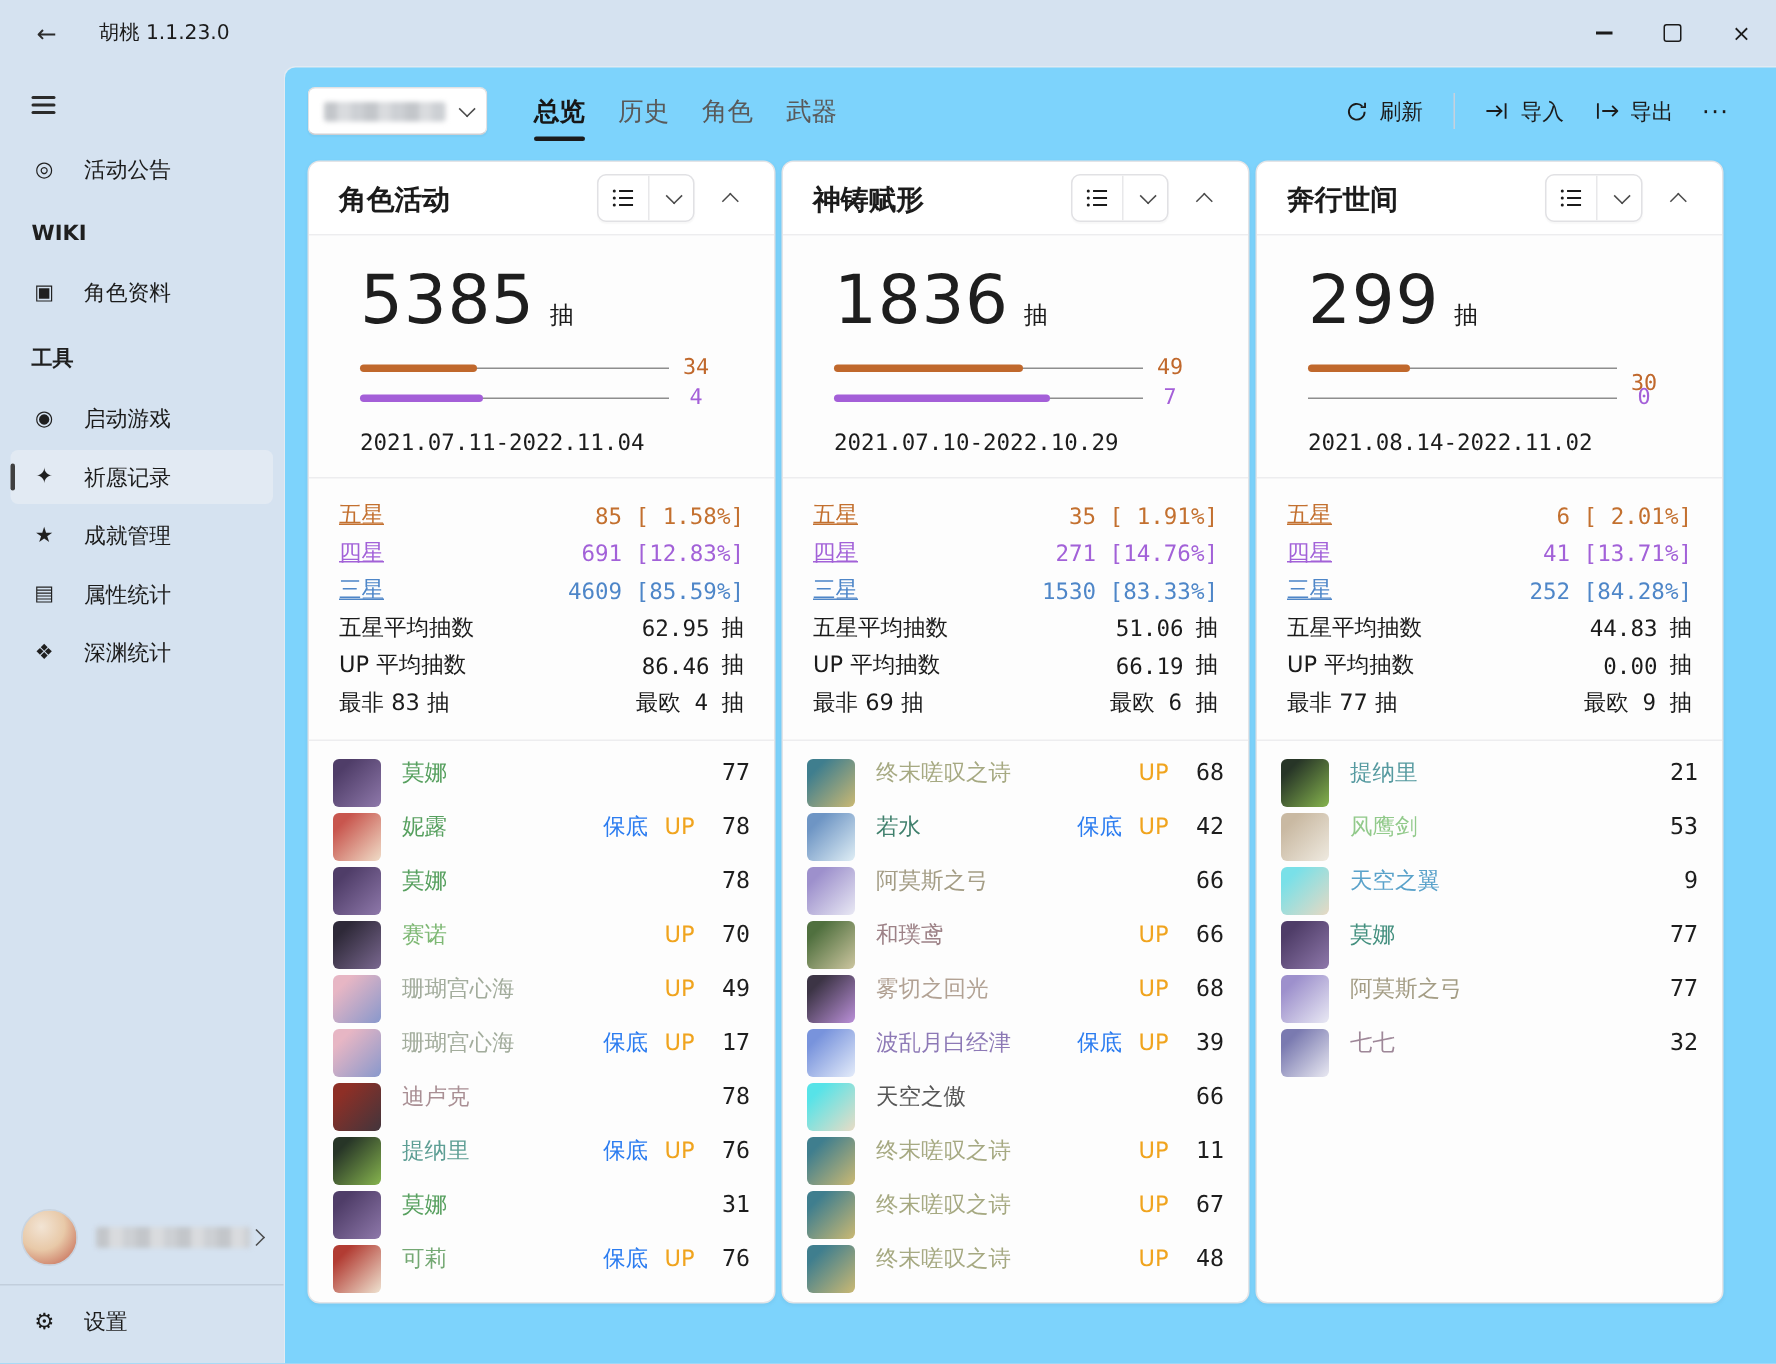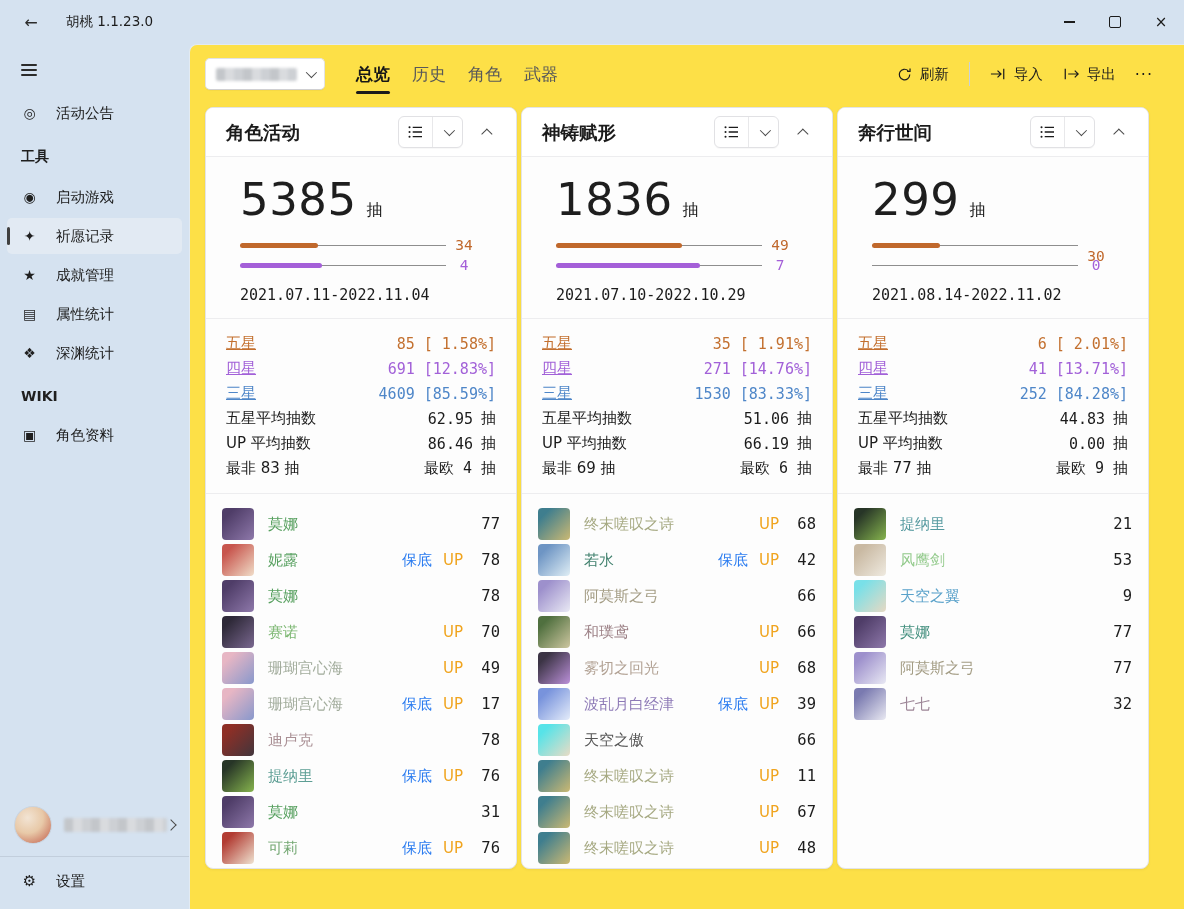--- a/index.html
+++ b/index.html
@@ -38,21 +38,21 @@
   .chev{display:inline-block;width:7px;height:7px;border-right:1.5px solid #4a4a4a;border-bottom:1.5px solid #4a4a4a}
   .chev-right{transform:rotate(-45deg)}
   .chev-down{transform:rotate(45deg) translateY(-2px)}
   .chev-up{transform:rotate(-135deg) translateY(-3px)}
   .user-chev{margin-left:auto}
   .side-divider{height:1px;background:#c2cedc;margin:2px 0 4px}
   .settings-row{height:40px;display:flex;align-items:center;padding:0 13px;margin:2px 7px 8px;border-radius:5px;font-size:14.5px}
   .settings-row .ic{width:19px;margin-right:17px;font-size:15px;text-align:center}
 
   
-  .content{position:absolute;left:189px;top:44px;right:0;bottom:0;background:#fde047;border-top-left-radius:8px;border-top:1px solid #e2eaf2;border-left:1px solid #e2eaf2;box-sizing:border-box}
+  .content{position:absolute;left:189px;top:44px;right:0;bottom:0;background:#7dd3fc;border-top-left-radius:8px;border-top:1px solid #e2eaf2;border-left:1px solid #e2eaf2;box-sizing:border-box}
   .toolbar{height:58px;display:flex;align-items:center;padding:0 22px 0 15px}
   .account-select{width:120px;height:32px;background:#fff;border:1px solid #e2e2e4;border-bottom-color:#cfcfd2;border-radius:5px;display:flex;align-items:center;padding:0 10px;box-sizing:border-box;box-shadow:0 1px 1px rgba(0,0,0,.03)}
   .account-censor{flex:1;height:13px;margin-right:9px}
   .tabs{display:flex;margin-left:20px}
   .tab{padding:7px 11px;font-size:17px;color:#595959;position:relative}
   .tab[data-sel="true"]{color:#171717;font-weight:bold}
   .tab[data-sel="true"]::after{content:"";position:absolute;left:11px;right:11px;bottom:-1px;height:3px;border-radius:2px;background:#1b1b1b}
   .actions{margin-left:auto;display:flex;align-items:center}
   .action-btn{display:flex;align-items:center;gap:8px;font-size:14.5px;padding:7px 10px;border-radius:5px;color:#1b1b1b}
   .action-sep{width:1px;height:24px;background:#c7d1dd;margin:0 10px}
@@ -78,21 +78,21 @@
   .bar-val{width:36px;text-align:center;font-size:14.5px}
   .date{font-size:15px;margin:11px 0 14px;color:#1c1c1c}
   .sec-divider{height:1px;background:#ededef}
   .stats{padding:12px 20px 12px}
   .stat-row{display:flex;align-items:center;height:25px;font-size:15px}
   .stat-label{flex:1}
   .stat-label[data-link="true"]{text-decoration:underline;cursor:pointer}
   .stat-val{font-size:15px}
   .stat-unit{margin-left:8px}
   .list{flex:1;padding:12px 16px;overflow:hidden}
-  .item{display:flex;align-items:center;height:36px}
+  .item{display:flex;align-items:flex-start;height:36px}
   .item-av{width:32px;height:32px;flex:0 0 32px;border-radius:4px;margin-right:14px}
   .item-name{font-size:15px;flex:1;white-space:nowrap;overflow:hidden}
   .badge-g{font-size:15px;margin-right:11px}
   .badge-u{font-size:15px;margin-right:11px}
   .item-count{min-width:26px;text-align:right;font-size:15.5px;color:#1d1d1d}
   svg{display:block}
 </style>
 </head>
 <body>
 
@@ -127,20 +127,31 @@
         <div>
 
             <div class="nav-item">
               <span class="ic">◎</span>
               <span>活动公告</span>
             </div>
           </div>
       </div>
 
       <div>
+        <div class="nav-header">WIKI</div>
+        <div>
+
+            <div class="nav-item">
+              <span class="ic">▣</span>
+              <span>角色资料</span>
+            </div>
+          </div>
+      </div>
+
+      <div>
         <div class="nav-header">工具</div>
         <div>
 
             <div class="nav-item">
               <span class="ic">◉</span>
               <span>启动游戏</span>
             </div>
 
             <div class="nav-item" data-sel="true">
               <span class="ic">✦</span>
@@ -153,31 +164,20 @@
             </div>
 
             <div class="nav-item">
               <span class="ic">▤</span>
               <span>属性统计</span>
             </div>
 
             <div class="nav-item">
               <span class="ic">❖</span>
               <span>深渊统计</span>
-            </div>
-          </div>
-      </div>
-
-      <div>
-        <div class="nav-header">WIKI</div>
-        <div>
-
-            <div class="nav-item">
-              <span class="ic">▣</span>
-              <span>角色资料</span>
             </div>
           </div>
       </div>
     </div>
   <div class="side-footer">
     <div class="user-row">
       <div class="avatar"></div>
       <div class="censor user-censor"></div>
       <span class="chev chev-right user-chev"></span>
     </div>

